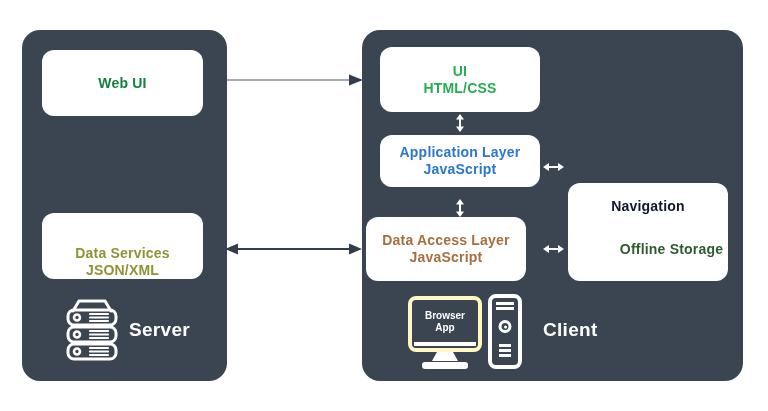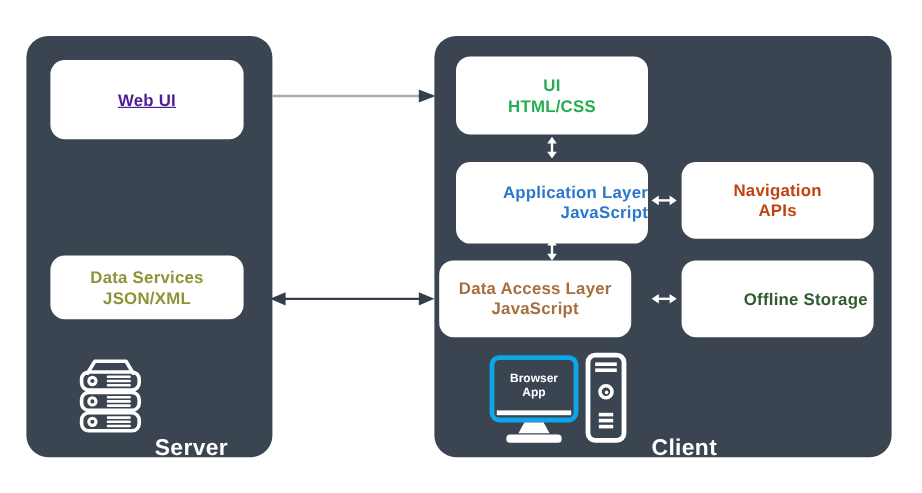--- a/index.html
+++ b/index.html
@@ -10,38 +10,38 @@
   .panel { position:absolute; background:#3a4551; border-radius:18px; }
   .panel.server { left:22px; top:30px; width:205px; height:351px; }
   .panel.client { left:362px; top:30px; width:381px; height:351px; }
 
   .box { position:absolute; background:#ffffff; border-radius:12px;
          display:flex; flex-direction:column; align-items:center; justify-content:center;
          font-weight:700; font-size:14px; line-height:17px; text-align:center; letter-spacing:.2px; }
 
   
   .box.web-ui        { left:20px; top:20px;  width:161px; height:66px; }
-  .box.data-services { left:20px; top:183px; width:161px; height:53px; }
+  .box.data-services { left:20px; top:183px; width:161px; height:66px;justify-content:flex-end; }
 
   
   .box.ui        { left:18px;  top:17px;  width:160px; height:65px; }
-  .box.app       { left:18px;  top:105px; width:160px; height:68px;align-items:flex-end; }
+  .box.app       { left:18px;  top:105px; width:160px; height:52px; }
   .box.nav       { left:206px; top:105px; width:160px; height:64px; }
   .box.data      { left:4px;  top:187px; width:160px; height:64px; }
   .box.offline   { left:206px; top:187px; width:160px; height:64px; }
 
-  .panel-label { position:absolute; color:#ffffff; font-weight:700; font-size:19px; letter-spacing:.3px;margin-top:44px; }
+  .panel-label { position:absolute; color:#ffffff; font-weight:700; font-size:19px; letter-spacing:.3px; }
   .server-label { left:107px; top:289px; }
   .client-label { left:181px; top:289px; }
 
   .abs { position:absolute; }
 
   
   .monitor { position:absolute; left:46px; top:266px; width:74px; height:56px;
-             border:4px solid #0ea5e9; border-radius:8px;
+             border:4px solid #fef9c3; border-radius:8px;
              display:flex; flex-direction:column; align-items:center; justify-content:center; }
   .monitor-chin { position:absolute; left:2px; right:2px; bottom:2px; height:4px; background:#fff; }
   .monitor-text { color:#fff; font-weight:700; font-size:10px; line-height:12px; text-align:center; padding-bottom:5px; }
   .monitor-neck { position:absolute; left:70px; top:322px; width:26px; height:0;
                   border-bottom:9px solid #fff; border-left:5px solid transparent; border-right:5px solid transparent; }
   .monitor-base { position:absolute; left:60px; top:332px; width:46px; height:7px; background:#fff; border-radius:3px; }
   .tower { position:absolute; left:126px; top:264px; width:34px; height:75px;
            border:4px solid #fff; border-radius:8px; }
   .tower .tline { position:absolute; left:4px; right:4px; height:2.5px; background:#fff; }
   .tower .t1 { top:4px; } .tower .t2 { top:9px; }
@@ -50,21 +50,21 @@
   .tower .tdot::after { content:""; position:absolute; left:50%; top:50%; transform:translate(-50%,-50%);
                  width:3px; height:3px; background:#fff; border-radius:50%; }
   .tower .b1 { top:46px; left:7px; right:7px; } .tower .b2 { top:51px; left:7px; right:7px; } .tower .b3 { top:56px; left:7px; right:7px; }
 </style>
 </head>
 <body>
 
 <div class="stage">
 
   <section class="panel server">
-    <div class="box web-ui" style="color: #4c1d95; text-decoration: underline;">
+    <div class="box web-ui" style="color: #15803d;">
       <span>Web UI</span>
     </div>
     <div class="box data-services" style="color: rgb(143, 147, 54);">
       <span>Data Services</span>
       <span>JSON/XML</span>
     </div>
 
     <svg class="abs" style="left:38px; top:268px;" width="64" height="66" viewBox="0 0 64 66">
       <g fill="none" stroke="#ffffff" stroke-width="3" stroke-linejoin="round" stroke-linecap="round">
         <path d="M13 13 L19 3 H45 L51 13"></path>
@@ -86,21 +86,21 @@
 
   <section class="panel client">
     <div class="box ui" style="color: rgb(39, 174, 82);">
       <span>UI</span>
       <span>HTML/CSS</span>
     </div>
     <div class="box app" style="color: rgb(43, 119, 204);">
       <span>Application Layer</span>
       <span>JavaScript</span>
     </div>
-    <div class="box nav" style="color: #c2410c;">
+    <div class="box nav" style="color: #0f172a; margin-top: 48px;">
       <span>Navigation</span>
       <span>APIs</span>
     </div>
     <div class="box data" style="color: rgb(165, 112, 63);">
       <span>Data Access Layer</span>
       <span>JavaScript</span>
     </div>
     <div class="box offline" style="color: rgb(46, 92, 46); padding-left: 47px;">
       <span>Offline Storage</span>
       <span></span>

